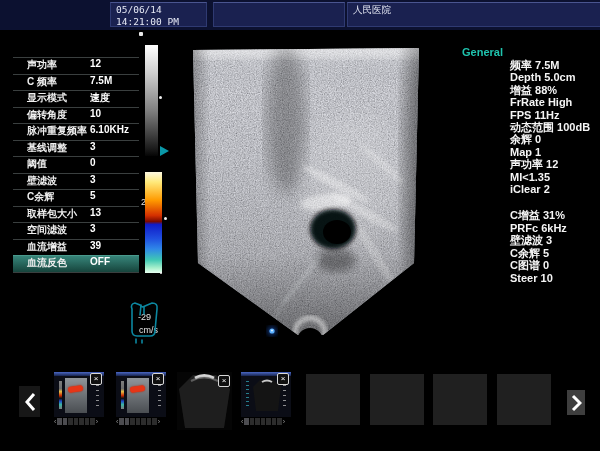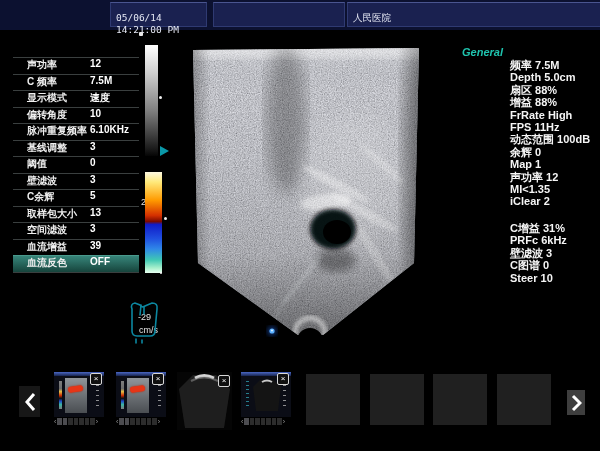--- a/index.html
+++ b/index.html
@@ -2,21 +2,21 @@
 <html><head>
 <meta charset="utf-8">
 <style>
   html,body{margin:0;padding:0;background:#000;}
   .screen{position:relative;width:600px;height:451px;background:#000;overflow:hidden;
           font-family:"Liberation Sans",sans-serif;}
   
   .topbar{position:absolute;left:0;top:0;width:600px;height:30px;background:#0c1130;}
   .tb-box{position:absolute;top:2px;height:25px;background:#1a2150;border:1px solid #2f3a72;
           border-top-color:#4a5590;box-sizing:border-box;color:#e6e9f5;
-          font-family:"DejaVu Sans Mono",monospace;font-size:9.5px;line-height:12px;padding:9px 5px;}
+          font-family:"DejaVu Sans Mono",monospace;font-size:9.5px;line-height:12px;padding:1px 5px;}
   .tb-datetime{left:110px;width:97px;}
   .tb-mid{left:213px;width:132px;}
   .tb-hospital{left:347px;width:296px;}
   .tgc-dot{position:absolute;left:139px;top:32px;width:4px;height:4px;background:#e8e8e8;
            border-radius:1px;}
   
   .sidebar{position:absolute;left:13px;top:57px;width:126px;}
   .p-row{display:flex;align-items:flex-start;height:15.5px;border-top:1px solid #3a3f3f;
          font-size:10px;font-weight:bold;color:#efefef;}
   .p-row:last-child{border-bottom:1px solid #3a3f3f;}
@@ -32,21 +32,21 @@
               border-bottom:5px solid transparent;}
   .scale-txt{position:absolute;color:#e3e3e3;font-size:9px;font-weight:normal;margin-top:39px;}
   .colorbar{position:absolute;left:145px;top:172px;width:17px;height:101px;
     background:linear-gradient(#fdf8e2 0%,#ffe97a 10%,#ff9a00 28%,#d43000 43%,#7c0a00 49%,
                #101cc8 52%,#2050e0 66%,#2f86e8 76%,#3fc8b4 87%,#a8f0cc 95%,#e8fff0 100%);}
   .bodymark{position:absolute;left:128px;top:299px;}
   
   .usimg{position:absolute;left:186px;top:44px;width:240px;height:300px;}
   
   .rpanel{position:absolute;left:462px;top:46px;width:136px;font-weight:bold;}
-  .rpanel .title{color:#1fc3ae;font-size:11px;line-height:13px;font-style:italic;}
+  .rpanel .title{color:#1fc3ae;font-size:11px;line-height:13px;}
   .rline{color:#f5f5f5;font-size:11px;line-height:12.4px;white-space:nowrap;margin-left:48px;}
   .rgap{height:14px;}
   
   .navbtn{position:absolute;display:flex;align-items:center;justify-content:center;cursor:pointer;}
   .nav-prev{left:19px;top:386px;width:21px;height:31px;background:#171717;}
   .nav-next{left:567px;top:390px;width:18px;height:25px;background:#3e3e3e;}
   .thumb{position:absolute;top:372px;width:50px;height:45px;background:#0b0d16;}
   .thumb .tbar{position:absolute;left:0;top:0;width:100%;height:4px;
                background:linear-gradient(#4a67c4,#18244e);}
   .thumb .gsc{position:absolute;left:11px;top:6px;width:22px;height:35px;
@@ -226,34 +226,34 @@
         <circle cx="86" cy="287" r="2.6" fill="#5ab0ff"></circle>
         <circle cx="86" cy="286.5" r="1" fill="#dff0ff"></circle>
       </g>
     </svg>
   </div>
 
   <div class="rpanel">
     <div class="title">General</div>
     <div class="rline">频率 7.5M</div>
     <div class="rline">Depth 5.0cm</div>
-    <div class="rline">扇区 88%</div>
     <div class="rline">增益 88%</div>
     <div class="rline">FrRate High</div>
     <div class="rline">FPS 11Hz</div>
     <div class="rline">动态范围 100dB</div>
     <div class="rline">余辉 0</div>
     <div class="rline">Map 1</div>
     <div class="rline">声功率 12</div>
     <div class="rline">MI&lt;1.35</div>
     <div class="rline">iClear 2</div>
     <div class="rgap"></div>
     <div class="rline">C增益 31%</div>
     <div class="rline">PRFc 6kHz</div>
     <div class="rline">壁滤波 3</div>
+    <div class="rline">C余辉 5</div>
     <div class="rline">C图谱 0</div>
     <div class="rline">Steer 10</div>
   </div>
 
   <div class="navbtn nav-prev">
     <svg width="12" height="20" viewBox="0 0 12 20">
       <polyline points="10,2 3,10 10,18" fill="none" stroke="#fff" stroke-width="3"></polyline>
     </svg>
   </div>
 

